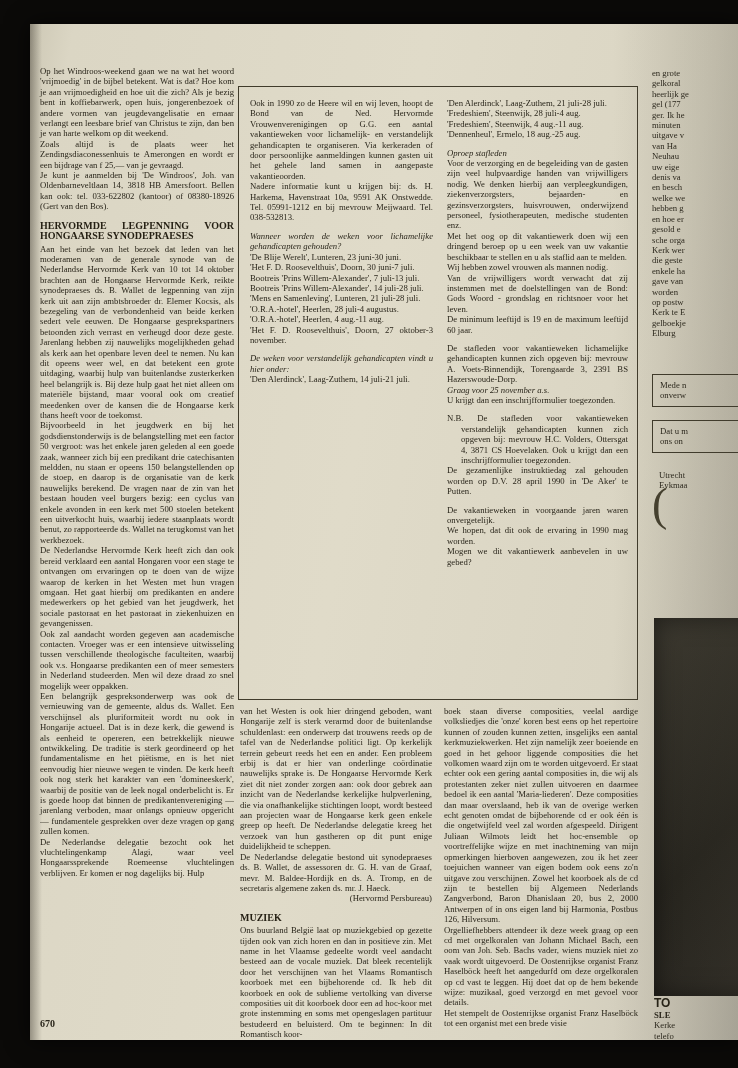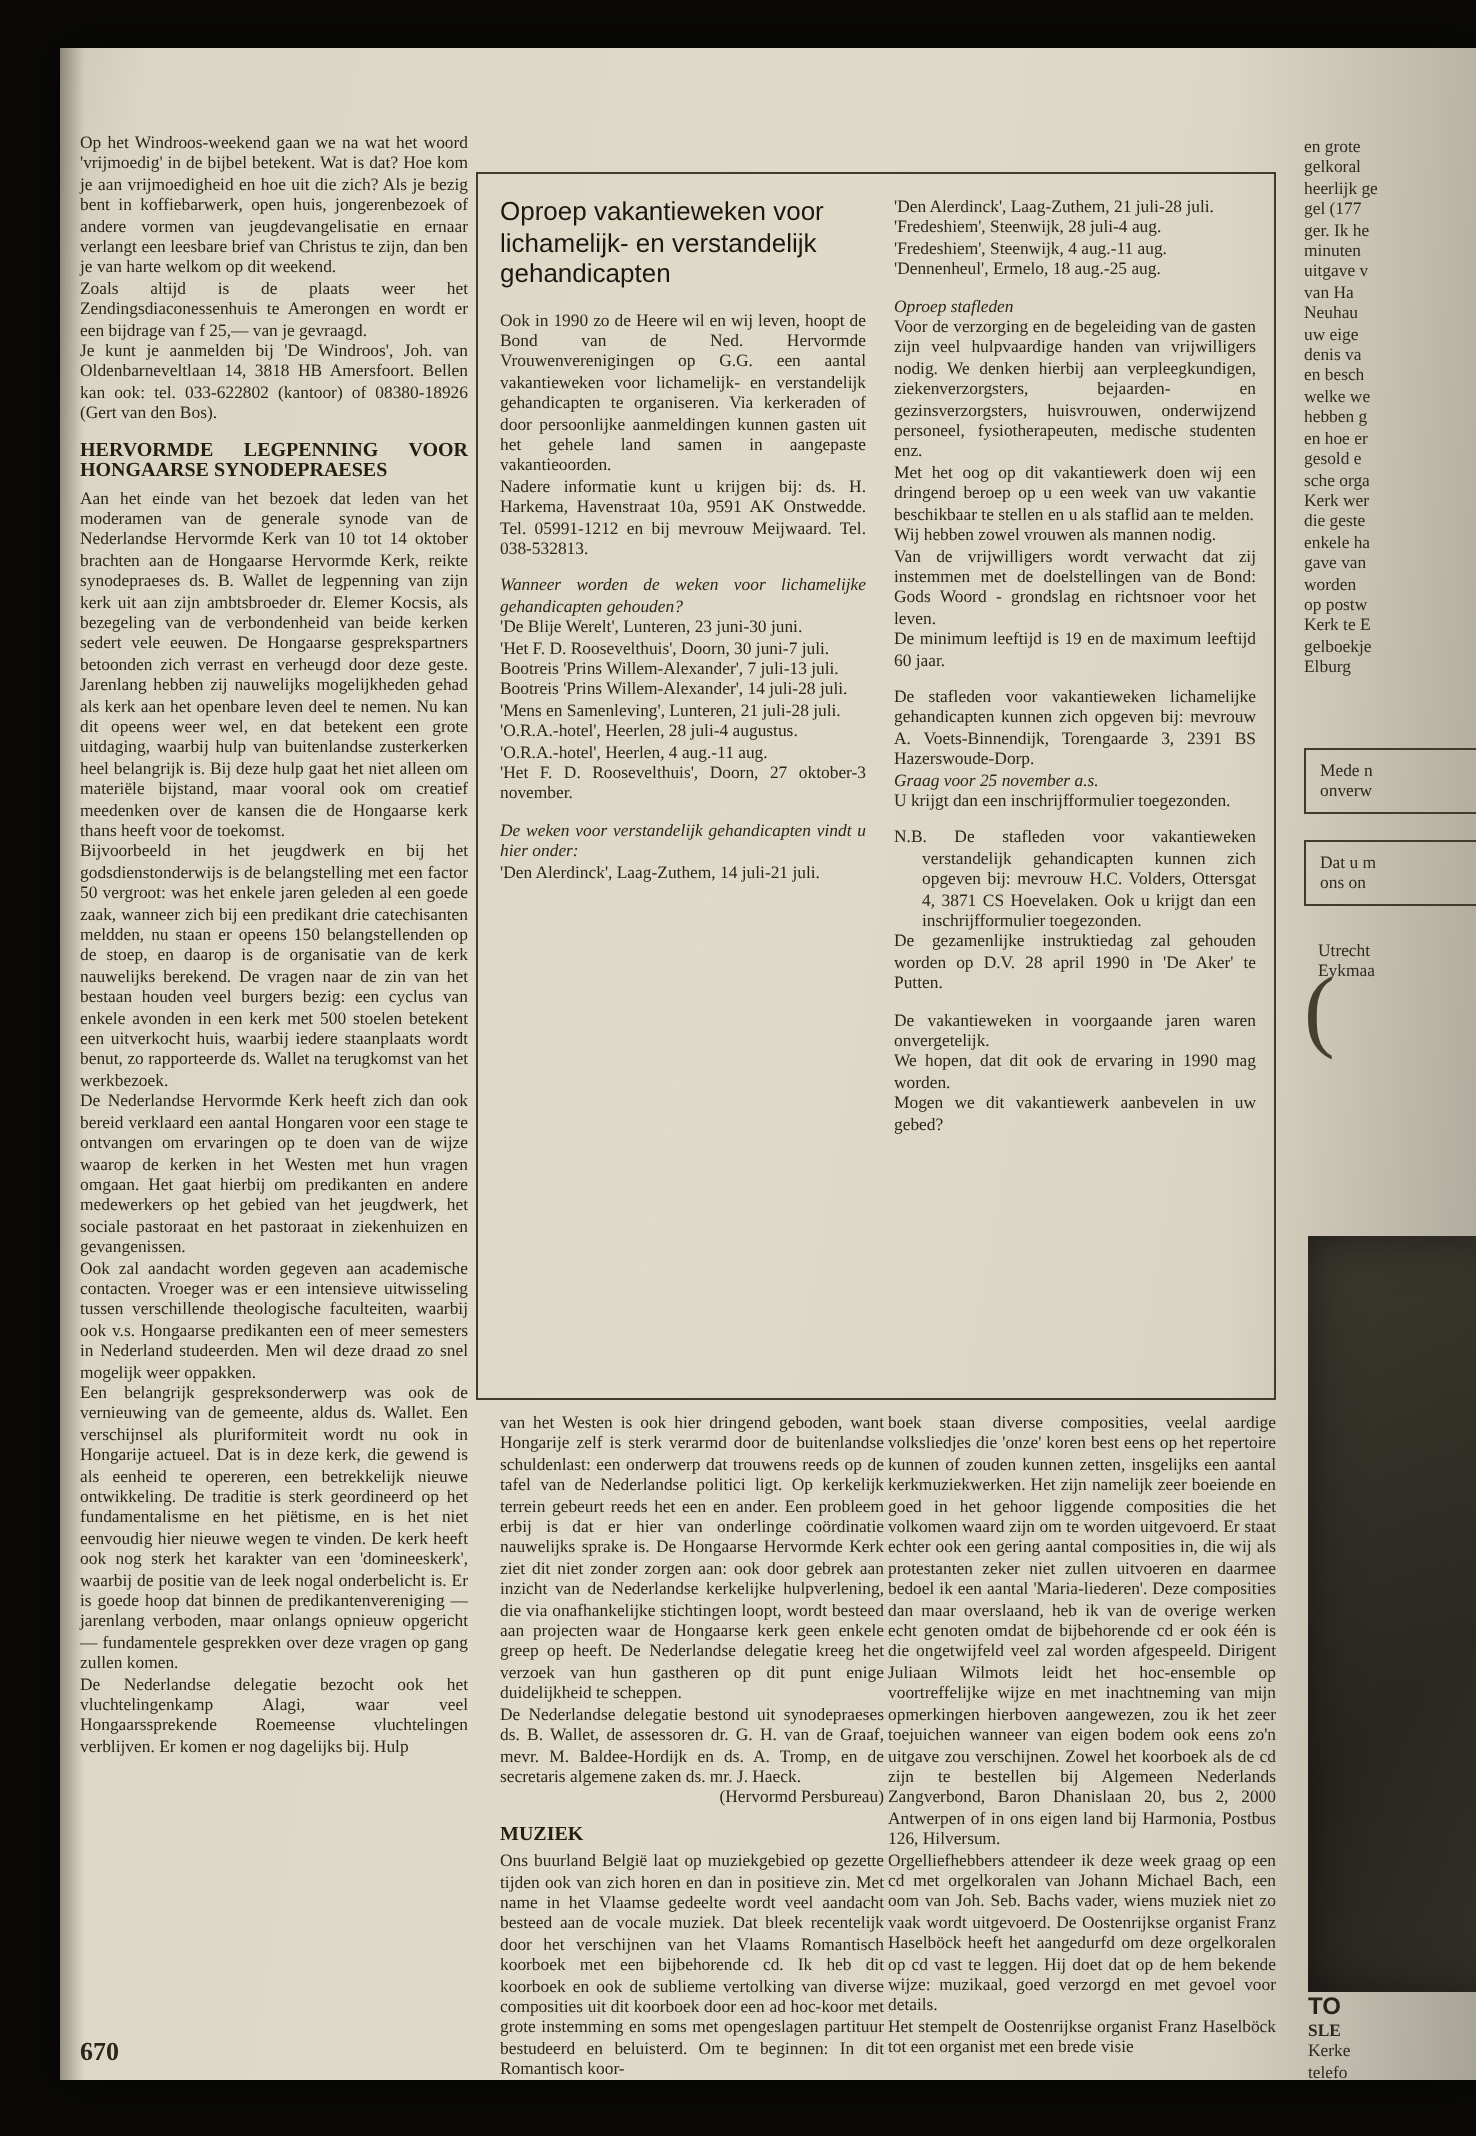--- a/index.html
+++ b/index.html
@@ -14,42 +14,42 @@
   .page::after { content:""; position:absolute; right:0; top:0; width:125px; height:100%; z-index:5;
     background: linear-gradient(to right, rgba(70,66,54,0), rgba(70,66,54,0.22)); pointer-events:none; }
   .body-text { font-family:"Liberation Serif", serif; font-size:8.7px; line-height:10.4px; color:#2a261b; text-align:justify; }
   .body-text p { margin:0; }
   p.gap { margin-top:8px; }
   p.italic { font-style:italic; }
   p.hang { padding-left:14px; text-indent:-14px; }
   p.boldfrag { font-weight:bold; }
   .col { position:absolute; }
   .col1 { left:10px; top:42px; width:194px; }
-  .col2 { left:220px; top:682px; width:192px; }
+  .col2 { left:210px; top:682px; width:192px; }
   .col3 { left:414px; top:682px; width:194px; }
   .col-heading { font-family:"Liberation Serif", serif; font-size:10px; font-weight:bold; line-height:10.4px; margin:9px 0 2px; color:#241f13; }
   .credit { text-align:right; margin-top:3px; }
   .notice-box { position:absolute; left:208px; top:62px; width:400px; height:614px; border:1px solid #403b2b; }
   .box-col { position:absolute; top:11px; }
   .box-left { left:11px; width:183px; }
   .box-right { left:208px; width:181px; }
   .box-title { font-family:"Liberation Sans", sans-serif; font-weight:400; font-size:13px; line-height:15.5px; color:#1b1710; margin-bottom:10px; text-align:left; }
   .edge-strip { position:absolute; left:620px; top:0; width:118px; height:100%; }
   .frag { white-space:nowrap; text-align:left; }
   .frag-lines { position:absolute; left:2px; top:44px; width:116px; overflow:hidden; }
   .mini-box { position:absolute; left:2px; width:160px; border:1px solid #3f3a2a; padding:5px 7px; }
   .mb1 { top:350px; } .mb2 { top:396px; }
   .addr { position:absolute; left:9px; top:446px; width:110px; }
   .big-paren { position:absolute; left:2px; top:458px; font-family:"Liberation Serif", serif; font-size:46px; line-height:46px; color:#45402e; }
   .photo-block { position:absolute; left:4px; top:594px; width:134px; height:378px;
     background: linear-gradient(135deg, #3b382f 0%, #24221c 55%, #2e2b25 100%);
     box-shadow: inset 0 0 24px rgba(0,0,0,0.55); }
   .edge-bottom { position:absolute; left:4px; top:972px; width:114px; }
   .logo-frag { font-family:"Liberation Sans", sans-serif; font-weight:bold; font-size:12px; line-height:14px; color:#242014; }
-  .page-num { position:absolute; left:10px; top:994px; font-family:"Liberation Serif", serif; font-weight:bold; font-size:13px; color:#2a261b; }
+  .page-num { position:absolute; left:10px; top:994px; font-family:"Liberation Serif", serif; font-weight:bold; font-size:10px; color:#2a261b; }
 </style>
 </head>
 <body>
 
 <div class="screen">
   <div class="page">
 
     <div class="col col1 body-text">
       <div>
           <p class="">Op het Windroos-weekend gaan we na wat het woord 'vrijmoedig' in de bijbel betekent. Wat is dat? Hoe kom je aan vrijmoedigheid en hoe uit die zich? Als je bezig bent in koffiebarwerk, open huis, jongerenbezoek of andere vormen van jeugdevangelisatie en ernaar verlangt een leesbare brief van Christus te zijn, dan ben je van harte welkom op dit weekend.</p>
@@ -62,21 +62,20 @@
           <p class="">Bijvoorbeeld in het jeugdwerk en bij het godsdienstonderwijs is de belangstelling met een factor 50 vergroot: was het enkele jaren geleden al een goede zaak, wanneer zich bij een predikant drie catechisanten meldden, nu staan er opeens 150 belangstellenden op de stoep, en daarop is de organisatie van de kerk nauwelijks berekend. De vragen naar de zin van het bestaan houden veel burgers bezig: een cyclus van enkele avonden in een kerk met 500 stoelen betekent een uitverkocht huis, waarbij iedere staanplaats wordt benut, zo rapporteerde ds. Wallet na terugkomst van het werkbezoek.</p>
           <p class="">De Nederlandse Hervormde Kerk heeft zich dan ook bereid verklaard een aantal Hongaren voor een stage te ontvangen om ervaringen op te doen van de wijze waarop de kerken in het Westen met hun vragen omgaan. Het gaat hierbij om predikanten en andere medewerkers op het gebied van het jeugdwerk, het sociale pastoraat en het pastoraat in ziekenhuizen en gevangenissen.</p>
           <p class="">Ook zal aandacht worden gegeven aan academische contacten. Vroeger was er een intensieve uitwisseling tussen verschillende theologische faculteiten, waarbij ook v.s. Hongaarse predikanten een of meer semesters in Nederland studeerden. Men wil deze draad zo snel mogelijk weer oppakken.</p>
           <p class="">Een belangrijk gespreksonderwerp was ook de vernieuwing van de gemeente, aldus ds. Wallet. Een verschijnsel als pluriformiteit wordt nu ook in Hongarije actueel. Dat is in deze kerk, die gewend is als eenheid te opereren, een betrekkelijk nieuwe ontwikkeling. De traditie is sterk geordineerd op het fundamentalisme en het piëtisme, en is het niet eenvoudig hier nieuwe wegen te vinden. De kerk heeft ook nog sterk het karakter van een 'domineeskerk', waarbij de positie van de leek nogal onderbelicht is. Er is goede hoop dat binnen de predikantenvereniging — jarenlang verboden, maar onlangs opnieuw opgericht — fundamentele gesprekken over deze vragen op gang zullen komen.</p>
           <p class="">De Nederlandse delegatie bezocht ook het vluchtelingenkamp Alagi, waar veel Hongaarssprekende Roemeense vluchtelingen verblijven. Er komen er nog dagelijks bij. Hulp</p>
         </div>
     </div>
 
     <div class="notice-box">
       <div class="box-col box-left body-text">
-        <h2 class="box-title">Oproep vakantieweken voor lichamelijk- en verstandelijk gehandicapten</h2>
         <div>
             <p class="">Ook in 1990 zo de Heere wil en wij leven, hoopt de Bond van de Ned. Hervormde Vrouwenverenigingen op G.G. een aantal vakantieweken voor lichamelijk- en verstandelijk gehandicapten te organiseren. Via kerkeraden of door persoonlijke aanmeldingen kunnen gasten uit het gehele land samen in aangepaste vakantieoorden.</p>
             <p class="">Nadere informatie kunt u krijgen bij: ds. H. Harkema, Havenstraat 10a, 9591 AK Onstwedde. Tel. 05991-1212 en bij mevrouw Meijwaard. Tel. 038-532813.</p>
             <p class="italic gap">Wanneer worden de weken voor lichamelijke gehandicapten gehouden?</p>
             <p class="">'De Blije Werelt', Lunteren, 23 juni-30 juni.</p>
             <p class="">'Het F. D. Roosevelthuis', Doorn, 30 juni-7 juli.</p>
             <p class="">Bootreis 'Prins Willem-Alexander', 7 juli-13 juli.</p>
             <p class="">Bootreis 'Prins Willem-Alexander', 14 juli-28 juli.</p>
             <p class="">'Mens en Samenleving', Lunteren, 21 juli-28 juli.</p>
             <p class="">'O.R.A.-hotel', Heerlen, 28 juli-4 augustus.</p>

